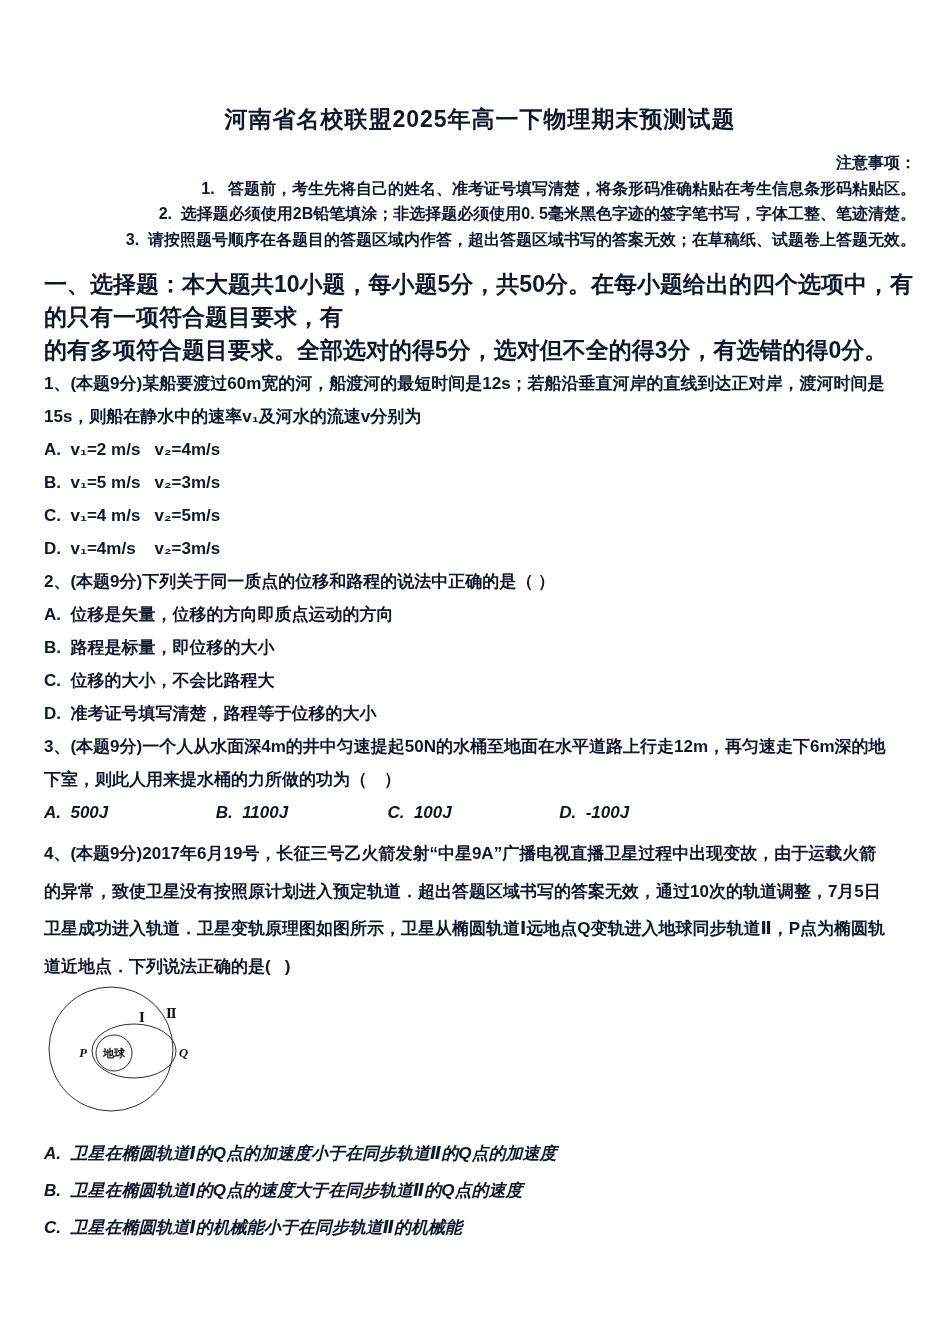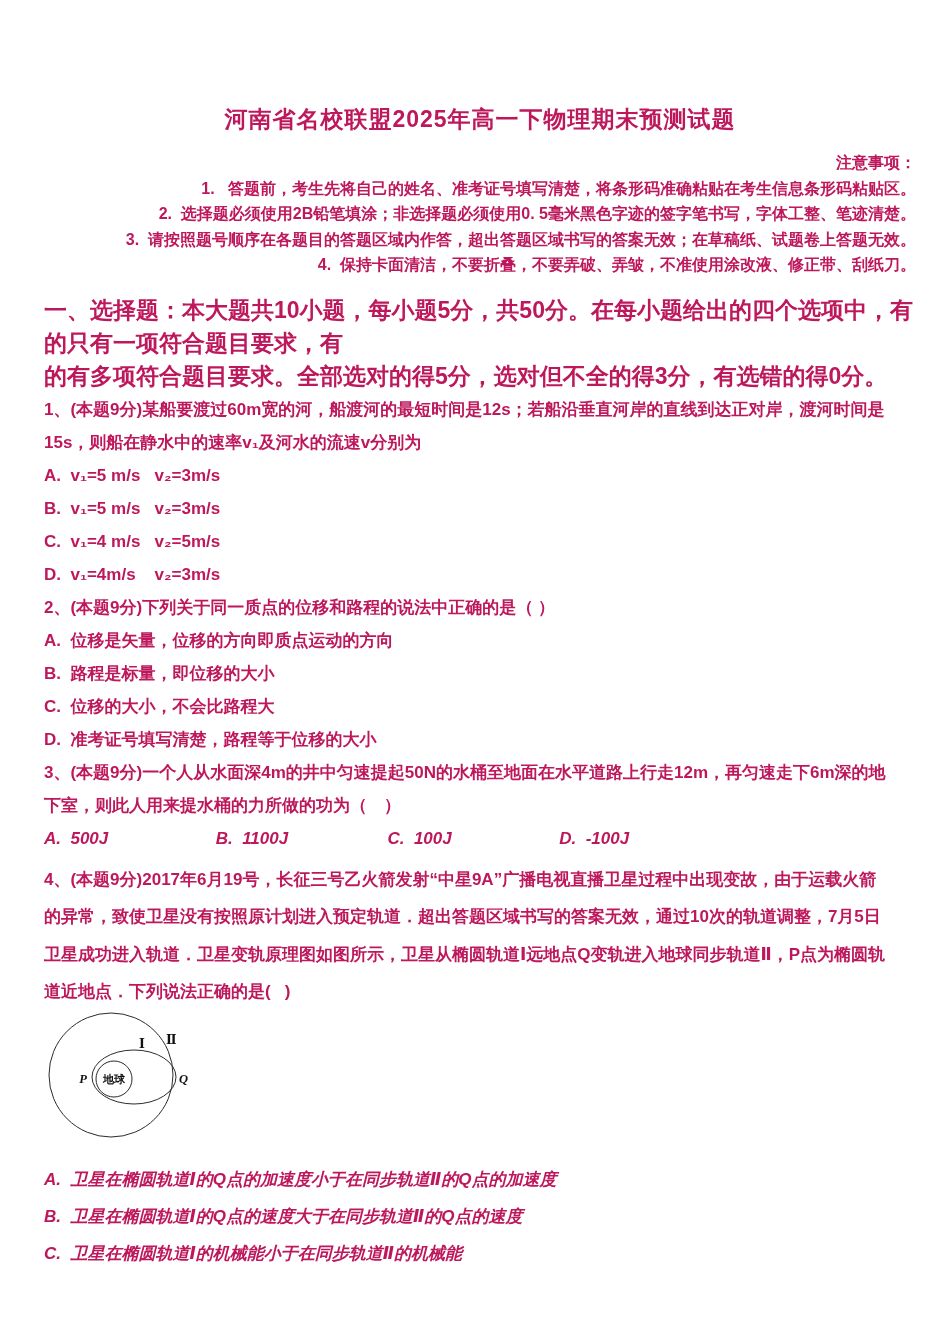--- a/index.html
+++ b/index.html
@@ -1,21 +1,21 @@
 <!DOCTYPE html>
 <html><head>
 <meta charset="utf-8">
 <style>
   html, body { margin: 0; padding: 0; background: #ffffff; }
   .page {
     position: relative;
     width: 950px;
     height: 1344px;
     background: #ffffff;
-    color: #be185d;
+    color: #0f172a;
     font-family: "Liberation Sans", "DejaVu Sans", sans-serif;
     font-weight: 700;
     overflow: hidden;
     box-sizing: border-box;
     padding: 104px 34px 16px 44px;
   }
   .title {
     font-size: 23px;
     line-height: 30px;
     text-align: center;
@@ -54,32 +54,31 @@
 
 <div class="page">
 
   <div class="title">河南省名校联盟2025年高一下物理期末预测试题</div>
 
   <div class="notes">
     <div class="note-line">注意事项：</div>
     <div class="note-line">1.   答题前，考生先将自己的姓名、准考证号填写清楚，将条形码准确粘贴在考生信息条形码粘贴区。</div>
     <div class="note-line">2.  选择题必须使用2B铅笔填涂；非选择题必须使用0. 5毫米黑色字迹的签字笔书写，字体工整、笔迹清楚。</div>
     <div class="note-line">3.  请按照题号顺序在各题目的答题区域内作答，超出答题区域书写的答案无效；在草稿纸、试题卷上答题无效。</div>
-    <div class="note-line">4.  保持卡面清洁，不要折叠，不要弄破、弄皱，不准使用涂改液、修正带、刮纸刀。</div>
   </div>
 
   <div class="section">
     <div class="line">一、选择题：本大题共10小题，每小题5分，共50分。在每小题给出的四个选项中，有的只有一项符合题目要求，有</div>
     <div class="line">的有多项符合题目要求。全部选对的得5分，选对但不全的得3分，有选错的得0分。</div>
   </div>
 
   <div class="question q1">
     <div class="stem">1、(本题9分)某船要渡过60m宽的河，船渡河的最短时间是12s；若船沿垂直河岸的直线到达正对岸，渡河时间是</div>
     <div class="stem">15s，则船在静水中的速率v₁及河水的流速v分别为</div>
-    <div class="option">A.  v₁=5 m/s   v₂=3m/s</div>
+    <div class="option">A.  v₁=2 m/s   v₂=4m/s</div>
     <div class="option">B.  v₁=5 m/s   v₂=3m/s</div>
     <div class="option">C.  v₁=4 m/s   v₂=5m/s</div>
     <div class="option">D.  v₁=4m/s    v₂=3m/s</div>
   </div>
 
   <div class="question q2">
     <div class="stem">2、(本题9分)下列关于同一质点的位移和路程的说法中正确的是（ ）</div>
     <div class="option">A.  位移是矢量，位移的方向即质点运动的方向</div>
     <div class="option">B.  路程是标量，即位移的大小</div>
     <div class="option">C.  位移的大小，不会比路程大</div>

